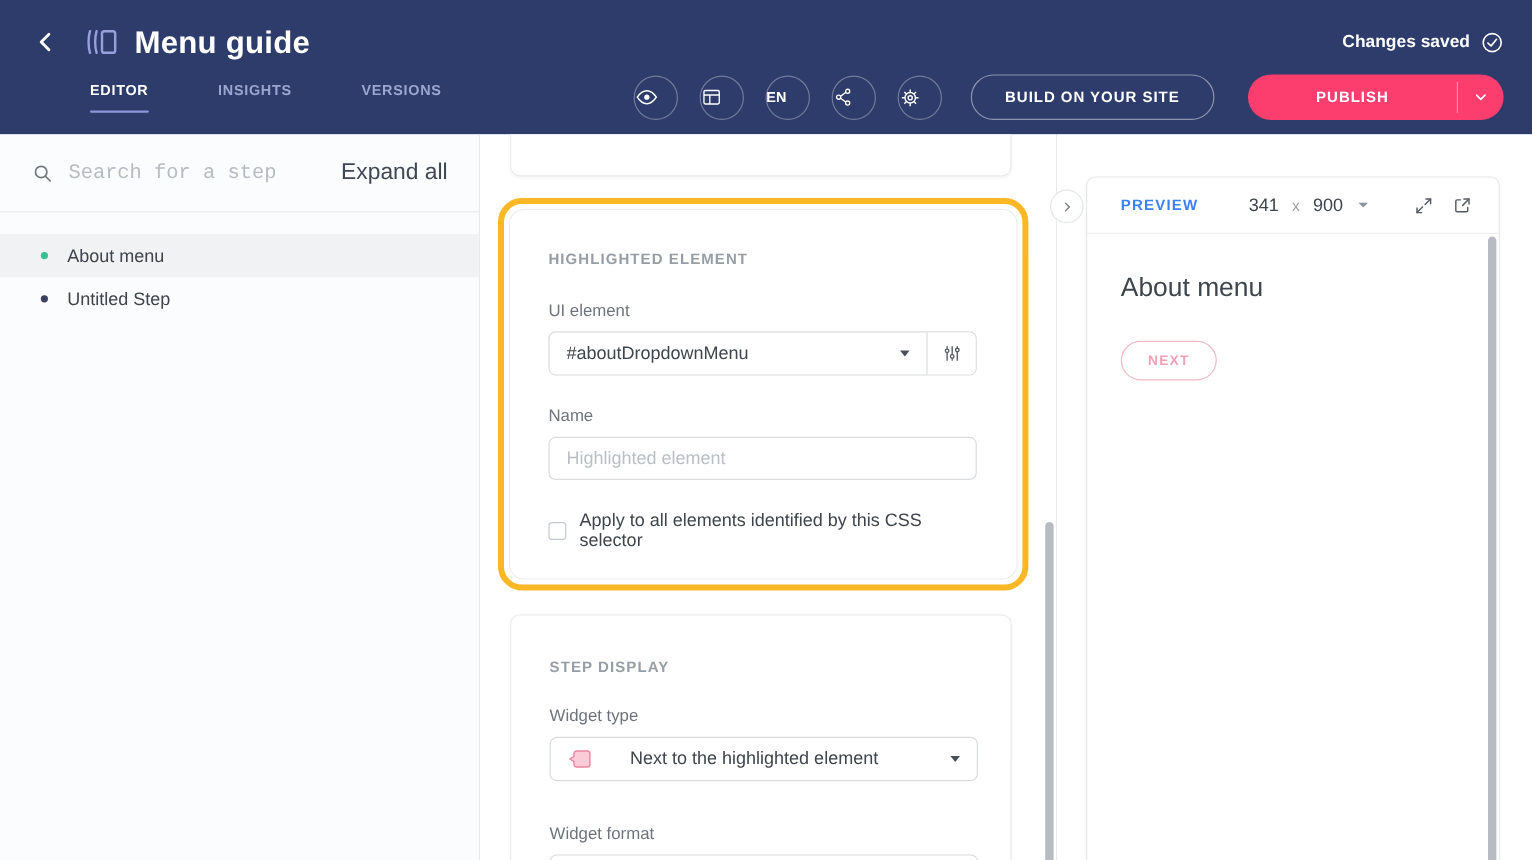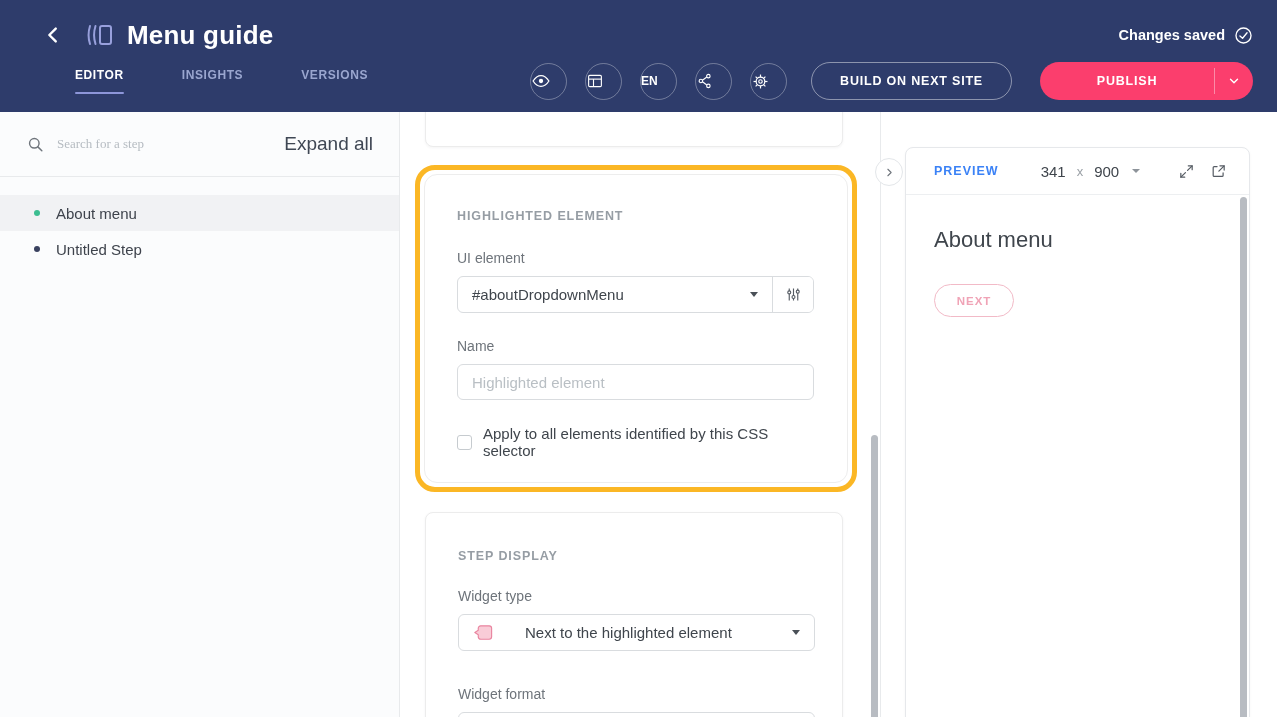--- a/index.html
+++ b/index.html
@@ -1,21 +1,21 @@
 <!DOCTYPE html>
 <html><head>
 <meta charset="utf-8">
 <style>
   * { margin:0; padding:0; box-sizing:border-box; }
   html,body { width:1277px; height:717px; overflow:hidden; }
   body { font-family:"Liberation Sans","DejaVu Sans",sans-serif; background:#ffffff; color:#3f454c; }
 
   
   .navbar { width:100%; height:112px; background:#2e3c6b; color:#fff; position:relative; }
-  .nav-top { display:flex; align-items:center; height:56px; padding:14px 24px 0 39px; }
+  .nav-top { display:flex; align-items:center; height:56px; padding:14px 24px 0 24px; }
   .back-btn { background:none; border:none; cursor:pointer; width:28px; height:28px; display:flex; align-items:center; justify-content:center; margin-right:18px; }
   .logo { display:flex; align-items:center; margin-right:12px; }
   .guide-title { font-size:26px; font-weight:600; letter-spacing:.2px; color:#fff; }
   .nav-status { margin-left:auto; display:flex; align-items:center; gap:9px; font-size:14.5px; font-weight:700; }
   .nav-bottom { display:flex; align-items:center; height:50px; padding:0 24px 0 75px; }
   .tabs { display:flex; gap:58px; }
   .tab { position:relative; font-size:12px; font-weight:700; letter-spacing:.6px; color:#9aa6cf; text-decoration:none; padding-bottom:12px; cursor:pointer; background:none; border:none; font-family:inherit; }
   .tab.active { color:#ffffff; }
   .tab.active::after { content:""; position:absolute; left:0; right:0; bottom:0; height:2.5px; background:#8d96d9; border-radius:2px; }
   .nav-actions { margin-left:auto; display:flex; align-items:center; gap:18px; }
@@ -25,21 +25,21 @@
   .publish-main { border:none; background:transparent; color:#fff; font-size:12.5px; font-weight:700; letter-spacing:.8px; width:174px; cursor:pointer; font-family:inherit; }
   .publish-sep { width:1px; background:rgba(255,255,255,.4); margin:6px 0; }
   .publish-caret { border:none; background:transparent; width:38px; display:flex; align-items:center; justify-content:center; cursor:pointer; }
 
   
   .page-body { display:flex; height:605px; position:relative; }
 
   
   .sidebar { width:400px; background:#fbfcfd; border-right:1px solid #e8eaec; display:flex; flex-direction:column; }
   .search-row { height:65px; display:flex; align-items:center; padding:0 26px; border-bottom:1px solid #e8eaec; gap:12px; }
-  .search-input { flex:1; border:none; outline:none; background:transparent; font-size:13px; color:#3f454c; font-family:Liberation Serif, serif; }
+  .search-input { flex:1; border:none; outline:none; background:transparent; font-size:17px; color:#3f454c; font-family:Liberation Mono, monospace; }
   .search-input::placeholder { color:#b6bcc2; }
   .expand-all { background:none; border:none; font-size:19px; color:#3f4754; cursor:pointer; font-family:inherit; }
   .step-list { list-style:none; padding-top:18px; }
   .step-item { height:36px; display:flex; align-items:center; padding:0 26px 0 34px; gap:16px; font-size:15px; color:#3e434c; cursor:pointer; }
   .step-item.selected { background:#f1f2f4; }
   .step-dot { width:6px; height:6px; border-radius:50%; flex:0 0 auto; }
   .step-dot.active { background:#3cbe91; }
   .step-dot.draft { background:#39415f; }
 
   
@@ -157,21 +157,21 @@
               <line x1="12" y1="17.5" x2="12" y2="20.8"></line>
               <line x1="3.2" y1="12" x2="6.5" y2="12"></line>
               <line x1="17.5" y1="12" x2="20.8" y2="12"></line>
               <line x1="5.8" y1="5.8" x2="8.1" y2="8.1"></line>
               <line x1="15.9" y1="15.9" x2="18.2" y2="18.2"></line>
               <line x1="5.8" y1="18.2" x2="8.1" y2="15.9"></line>
               <line x1="15.9" y1="8.1" x2="18.2" y2="5.8"></line>
             </g>
           </svg>
       </button>
-      <button class="pill-btn">BUILD ON NEXT SITE</button>
+      <button class="pill-btn">BUILD ON YOUR SITE</button>
       <div class="publish-split">
         <button class="publish-main">PUBLISH</button>
         <div class="publish-sep"></div>
         <button class="publish-caret">
           <svg width="14" height="14" viewBox="0 0 24 24">
               <polyline points="6,9 12,15 18,9" fill="none" stroke="#ffffff" stroke-width="2.4" stroke-linecap="round" stroke-linejoin="round"></polyline>
             </svg>
         </button>
       </div>
     </div>

